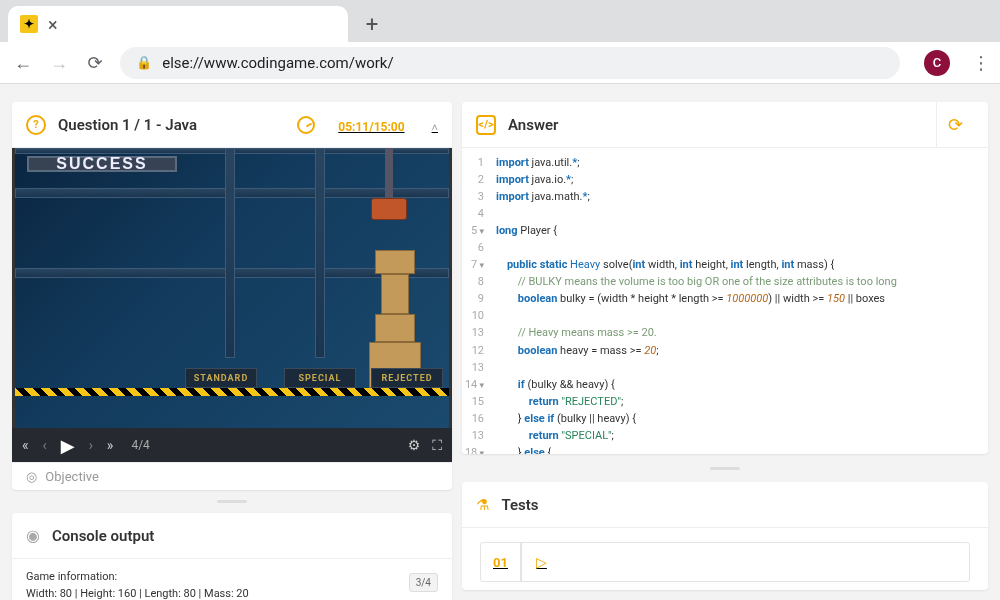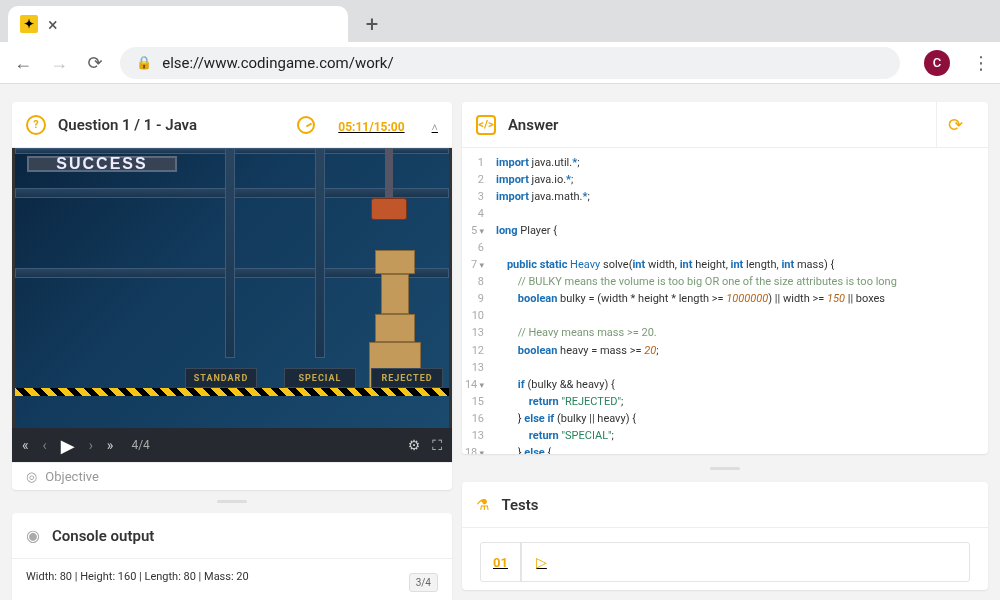--- a/index.html
+++ b/index.html
@@ -152,20 +152,21 @@
     </div>
     <div class="grip">
         <span></span>
       </div>
     <div class="card console-card">
       <div class="card-head">
         <span style="color:#aaa;font-size:16px">◉</span>
         <div class="card-title">Console output</div>
       </div>
       <div class="console-body">
+        <div>Game information:</div>
         <div>Width: 80 | Height: 160 | Length: 80 | Mass: 20</div>
 
         <div class="console-badge">3/4</div>
       </div>
     </div>
   </div>
 
   <div class="col col-right">
     <div class="card editor-card">
       <div class="card-head">

